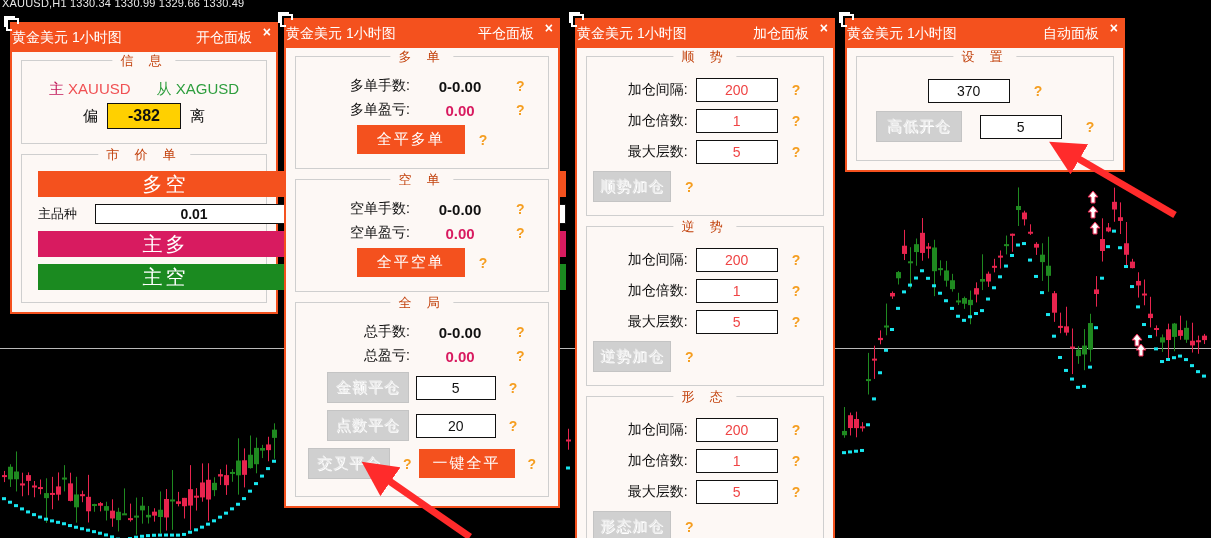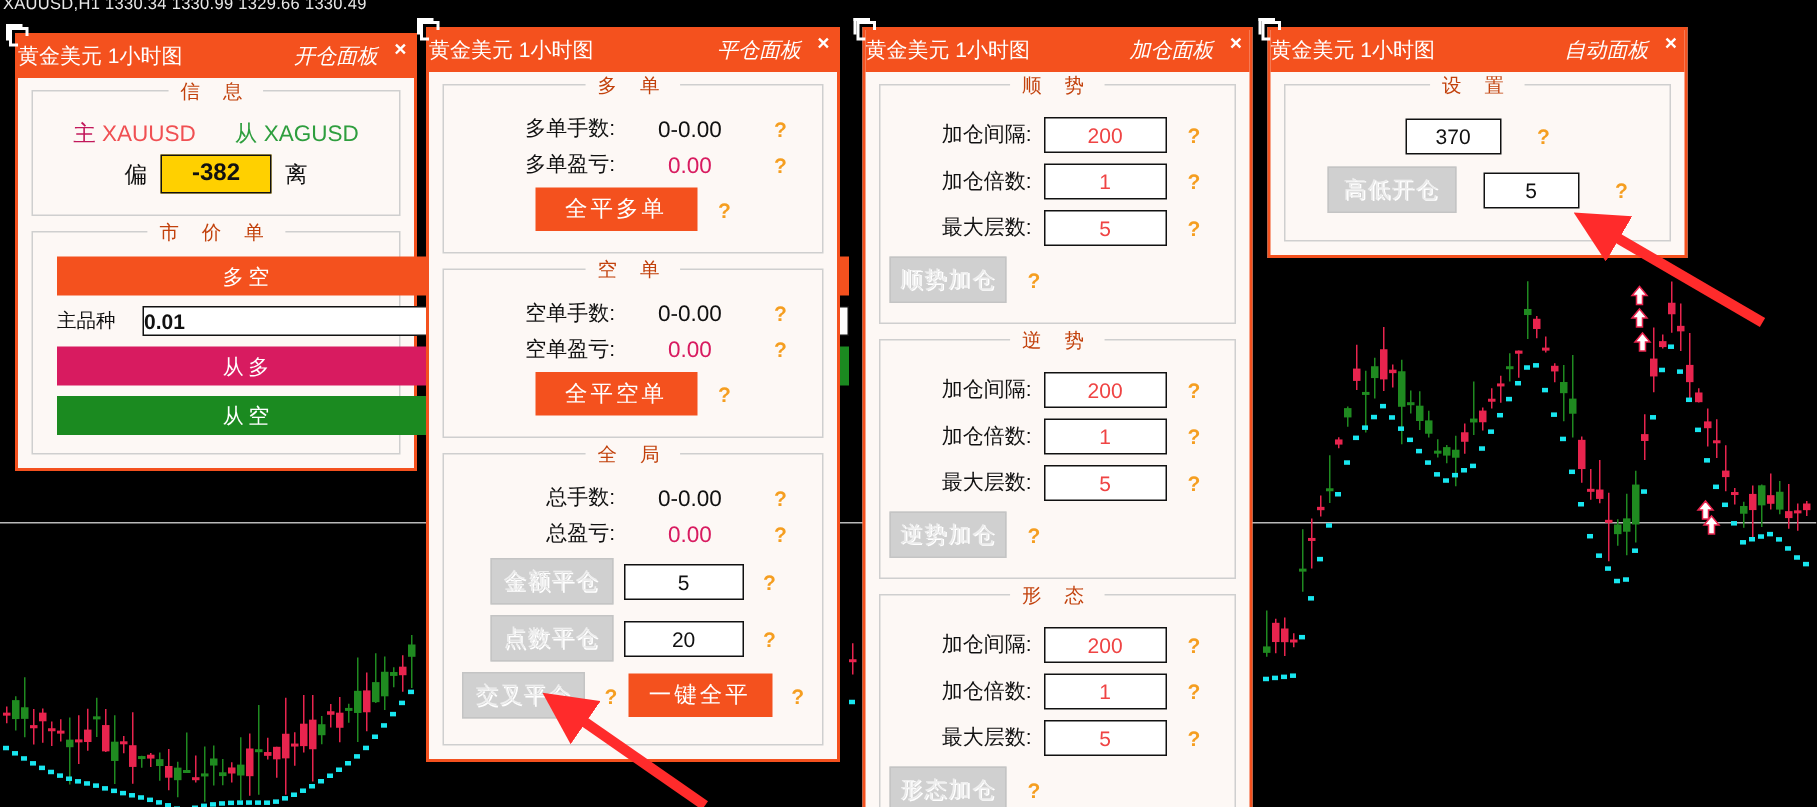--- a/index.html
+++ b/index.html
@@ -35,21 +35,21 @@
     background: #f4511e;
     color: #ffffff;
     display: flex; align-items: center;
   }
   .tb-left {
     font-size: 14px; white-space: nowrap;
     font-family: "Liberation Sans", "DejaVu Sans", sans-serif;
   }
   .tb-right {
     position: absolute; right: 24px; top: 50%; transform: translateY(-50%);
-    font-size: 14px; white-space: nowrap; font-style: italic;
+    font-size: 14px; white-space: nowrap;
   }
   .tb-close {
     position: absolute; right: 5px; top: 1px;
     font-size: 14px; font-weight: bold; line-height: 14px;
     color: #fff; cursor: pointer;
   }
   .resize-handle {
     position: absolute; left: -8px; top: -8px;
     width: 11px; height: 11px;
     border: 2px solid #ffffff; border-right: none; border-bottom: none;
@@ -96,39 +96,39 @@
     padding: 3px 20px; font-size: 16px; font-weight: bold; color: #111;
   }
 
   
   .mk-grid {
     display: grid; grid-template-columns: 1fr 1fr;
     gap: 7px 18px; justify-items: center; padding: 2px 10px 2px 10px;
   }
   .btn {
     width: 100%; height: 26px; border: none; cursor: pointer;
-    font-size: 14px; color: #ffffff; text-align: center;
+    font-size: 20px; color: #ffffff; text-align: center;
     line-height: 26px; letter-spacing: 3px;
     font-family: "Liberation Sans", "DejaVu Sans", sans-serif;
   }
   .btn-orange { background: #f4511e; }
   .btn-pink   { background: #d81b60; }
   .btn-green  { background: #1b8a20; }
   .lot-cell { display: flex; align-items: center; gap: 18px; width: 100%; }
   .lot-cell .lbl { font-size: 13px; color: #111; white-space: nowrap; }
   .inp {
     border: 1px solid #111; background: #fff;
     font-size: 14px; font-weight: bold; color: #111;
-    text-align: left; padding: 1px 0; flex: 1; min-width: 0;
+    text-align: center; padding: 1px 0; flex: 1; min-width: 0;
   }
 
   
   .dr { display: flex; align-items: center; margin: 6px 0; }
   .dr .lab { width: 108px; text-align: right; font-size: 14px; color: #111; }
-  .dr .val { width: 100px; text-align: center; font-size: 15px; font-weight: normal; }
+  .dr .val { width: 100px; text-align: center; font-size: 15px; font-weight: bold; }
   .val.dark { color: #111; }
   .val.red  { color: #d81b60; }
   .q { color: #f59e20; font-size: 14px; font-weight: bold; cursor: pointer; margin-left: 6px; }
   .ctr-btn-row { display: flex; align-items: center; justify-content: center; gap: 8px; margin: 0 0 4px 0; }
   .btn-fill {
     background: #f4511e; color: #fff; border: none; cursor: pointer;
     font-size: 15px; padding: 5px 20px; letter-spacing: 2px;
     font-family: "Liberation Sans", "DejaVu Sans", sans-serif;
   }
   .btn-gray {
@@ -150,21 +150,21 @@
     border: 1px solid #111; background: #fff; width: 82px;
     text-align: center; font-size: 14px; color: #ef4444; padding: 3px 0;
   }
   .ap-act { display: flex; align-items: center; justify-content: flex-start; gap: 8px; margin: 0 0 3px 0; }
   .ap-act .btn-gray { width: 78px; }
 
   
   .auto-row { display: flex; align-items: center; justify-content: center; gap: 18px; margin: 8px 0; }
   .auto-row .btn-gray { width: 86px; }
   .auto-row .box {
-    border: 1px solid #111; background: #fff; width: 64px;
+    border: 1px solid #111; background: #fff; width: 82px;
     text-align: center; font-size: 14px; color: #111; padding: 3px 13px;
   }
 
   
   .ann-arrow { position: absolute; pointer-events: none; }
 </style>
 </head>
 <body>
 
 <div id="root">
@@ -536,20 +536,21 @@
 
           <div class="lot-cell">
             <span class="lbl">主品种</span>
             <input class="inp" value="0.01" style="">
           </div>
           <div class="lot-cell">
             <span class="lbl">从品种</span>
             <input class="inp" value="0.01" style="">
           </div>
 
+          <button class="btn btn-pink">主多</button>
           <button class="btn btn-pink">从多</button>
           <button class="btn btn-green">主空</button>
           <button class="btn btn-green">从空</button>
         </div>
       </div>
 
     </div>
   </div>
 
   <div class="panel" id="panel-close" style="left:284px;top:18px;width:276px;">

